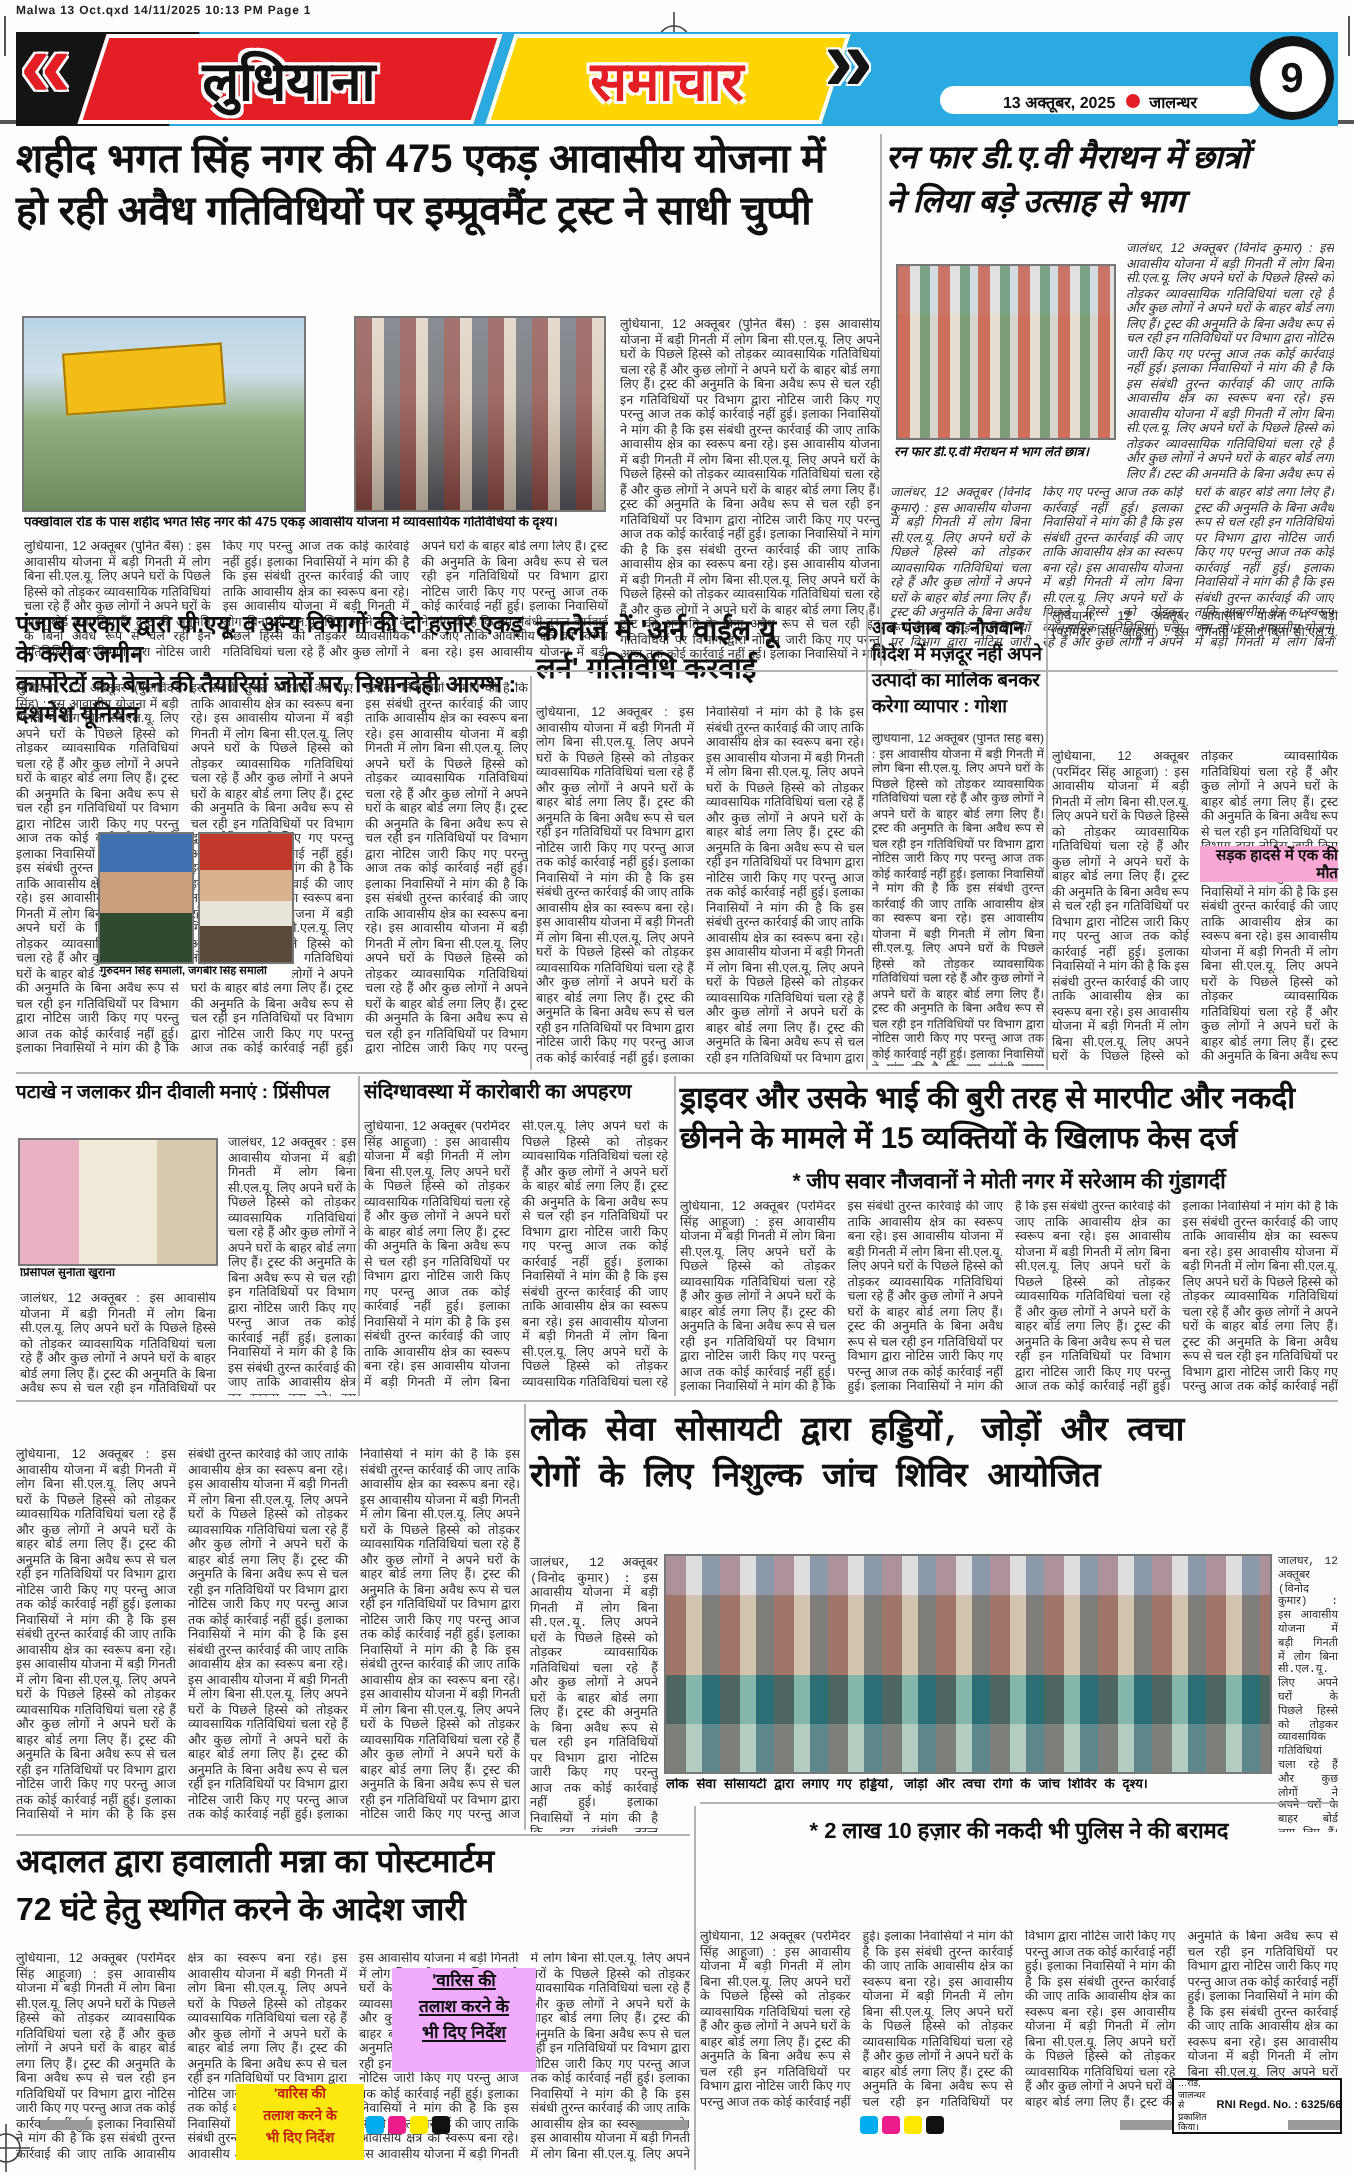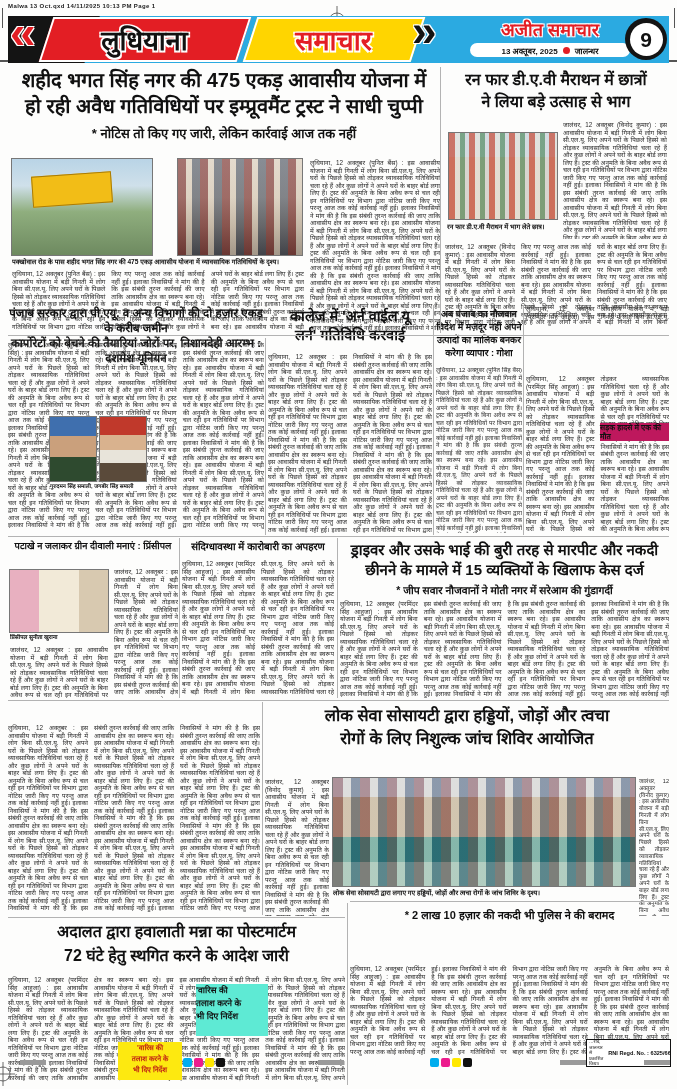--- a/index.html
+++ b/index.html
@@ -22,32 +22,32 @@
   .mh-paper{position:absolute;left:458px;top:1px;width:168px;text-align:center;font-size:18px;font-weight:900;color:#e31e24;white-space:nowrap;
             text-shadow:-1px -1px 0 #fff,1px -1px 0 #fff,-1px 1px 0 #fff,1px 1px 0 #fff;}
   .mh-daterow{position:absolute;left:462px;top:27px;width:160px;height:14px;background:#fff;border-radius:7px;
               display:flex;align-items:center;justify-content:center;gap:5px;font-size:8px;font-weight:bold;color:#111;}
   .mh-dot{width:7px;height:7px;border-radius:50%;background:#e31e24;display:inline-block;}
   .mh-page{position:absolute;right:2px;top:2px;width:42px;height:42px;border-radius:50%;background:#141414;
            display:flex;align-items:center;justify-content:center;}
   .mh-page b{width:33px;height:33px;border-radius:50%;background:#fff;color:#111;font-size:21px;line-height:33px;text-align:center;}
   
   .art{position:absolute;}
-  .hl{font-weight:900;color:#101010;text-align:center;white-space:pre-line;}
+  .hl{font-weight:900;color:#101010;white-space:pre-line;}
   .sub{font-weight:bold;color:#101010;text-align:center;white-space:pre-line;}
   .greek{font-size:6.3px;line-height:7.5px;text-align:justify;color:#2b2b2b;overflow:hidden;word-break:break-word;}
   .c2{column-count:2;column-gap:6px;}.c3{column-count:3;column-gap:6px;}.c4{column-count:4;column-gap:6px;}
   .cap{font-size:6.6px;font-weight:bold;color:#111;line-height:7.8px;overflow:hidden;}
   .ph{position:absolute;outline:1px solid #777;}
   .sign{position:absolute;left:14%;top:16%;width:56%;height:30%;background:#f2bd17;border:1px solid #a87b09;transform:rotate(-4deg);}
   .vline{position:absolute;width:1px;background:#b3b3b3;}
   .hline{position:absolute;height:1px;background:#b3b3b3;}
-  .quote{position:absolute;background:#5eead4;font-weight:900;color:#111;white-space:pre-line;}
+  .quote{position:absolute;background:#f0abfc;font-weight:900;color:#111;text-align:center;white-space:pre-line;text-decoration:underline;}
   .ynote{position:absolute;background:#fde910;color:#c02014;font-weight:900;text-align:center;white-space:pre-line;}
-  .innerhead{position:absolute;background:#be185d;font-weight:900;color:#111;text-align:left;font-size:7.6px;line-height:9px;}
+  .innerhead{position:absolute;background:#f9a8d4;font-weight:900;color:#111;text-align:right;font-size:7.6px;line-height:9px;}
   .pubbox{position:absolute;border:1px solid #111;display:flex;align-items:center;background:#fff;}
   .pubbox .pl{flex:1;font-size:4.6px;line-height:5.6px;color:#111;padding:1px 2px;}
   .pubbox .pr{font-size:5.6px;font-weight:bold;color:#111;padding:1px 3px;white-space:nowrap;}
   .cmyk{position:absolute;top:1058px;display:flex;gap:2px;}
   .cmyk i{width:9px;height:9px;border-radius:2px;display:block;}
   .gdash{position:absolute;top:1060px;width:26px;height:5px;background:#9a9a9a;}
   .tick{position:absolute;background:#555;}
 </style>
 </head>
 <body>
@@ -68,45 +68,43 @@
   <div class="masthead">
     <div class="mh-blk-l"></div>
     <div class="mh-chevl">«</div>
     <div class="mh-red">
         <span>लुधियाना</span>
       </div>
     <div class="mh-yel">
         <span>समाचार</span>
       </div>
     <div class="mh-chevr">»</div>
-    <div class="mh-paper">अजीत समाचार</div>
     <div class="mh-daterow">
       <span>13 अक्तूबर, 2025</span>
       <span class="mh-dot"></span>
       <span>जालन्धर</span>
     </div>
     <div class="mh-page">
         <b>9</b>
       </div>
   </div>
 
   <div class="art" id="a1" style="left:8px;top:67px;width:432px;height:266px;">
     <div class="hl" style="font-size:20px;line-height:26px;">शहीद भगत सिंह नगर की 475 एकड़ आवासीय योजना में
 हो रही अवैध गतिविधियों पर इम्प्रूवमैंट ट्रस्ट ने साधी चुप्पी</div>
-    <div class="sub" style="font-size:13px;margin-top:5px;">* नोटिस तो किए गए जारी, लेकिन कार्रवाई आज तक नहीं</div>
     <div class="ph" style="left:4px;top:92px;width:140px;height:96px;background:linear-gradient(180deg,#b9d4e6 0%,#cfe0ea 28%,#8fae7e 55%,#6e8a60 100%);">
         <i class="sign"></i>
       </div>
     <div class="ph" style="left:170px;top:92px;width:124px;height:96px;background:repeating-linear-gradient(90deg,rgba(122,40,44,.55) 0 8px,rgba(240,230,215,.5) 8px 14px,rgba(40,60,90,.45) 14px 22px),linear-gradient(180deg,#d8cfc4 0%,#cbbfae 40%,#9a8a76 70%,#55483a 100%);"></div>
     <div class="greek" style="position:absolute;left:302px;top:92px;width:130px;height:172px;">लुधियाना, 12 अक्तूबर (पुनित बैंस) : इस आवासीय योजना में बड़ी गिनती में लोग बिना सी.एल.यू. लिए अपने घरों के पिछले हिस्से को तोड़कर व्यावसायिक गतिविधियां चला रहे हैं और कुछ लोगों ने अपने घरों के बाहर बोर्ड लगा लिए हैं। ट्रस्ट की अनुमति के बिना अवैध रूप से चल रही इन गतिविधियों पर विभाग द्वारा नोटिस जारी किए गए परन्तु आज तक कोई कार्रवाई नहीं हुई। इलाका निवासियों ने मांग की है कि इस संबंधी तुरन्त कार्रवाई की जाए ताकि आवासीय क्षेत्र का स्वरूप बना रहे। इस आवासीय योजना में बड़ी गिनती में लोग बिना सी.एल.यू. लिए अपने घरों के पिछले हिस्से को तोड़कर व्यावसायिक गतिविधियां चला रहे हैं और कुछ लोगों ने अपने घरों के बाहर बोर्ड लगा लिए हैं। ट्रस्ट की अनुमति के बिना अवैध रूप से चल रही इन गतिविधियों पर विभाग द्वारा नोटिस जारी किए गए परन्तु आज तक कोई कार्रवाई नहीं हुई। इलाका निवासियों ने मांग की है कि इस संबंधी तुरन्त कार्रवाई की जाए ताकि आवासीय क्षेत्र का स्वरूप बना रहे। इस आवासीय योजना में बड़ी गिनती में लोग बिना सी.एल.यू. लिए अपने घरों के पिछले हिस्से को तोड़कर व्यावसायिक गतिविधियां चला रहे हैं और कुछ लोगों ने अपने घरों के बाहर बोर्ड लगा लिए हैं। ट्रस्ट की अनुमति के बिना अवैध रूप से चल रही इन गतिविधियों पर विभाग द्वारा नोटिस जारी किए गए परन्तु आज तक कोई कार्रवाई नहीं हुई। इलाका निवासियों ने मांग की है कि इस संबंधी तुरन्त कार्रवाई की जाए ताकि आवासीय क्षेत्र का स्वरूप बना रहे। </div>
     <div class="cap" style="position:absolute;left:4px;top:191px;width:292px;">पक्खोवाल रोड के पास शहीद भगत सिंह नगर की 475 एकड़ आवासीय योजना में व्यावसायिक गतिविधियों के दृश्य।</div>
     <div class="greek c3" style="position:absolute;left:4px;top:203px;width:292px;height:61px;">लुधियाना, 12 अक्तूबर (पुनित बैंस) : इस आवासीय योजना में बड़ी गिनती में लोग बिना सी.एल.यू. लिए अपने घरों के पिछले हिस्से को तोड़कर व्यावसायिक गतिविधियां चला रहे हैं और कुछ लोगों ने अपने घरों के बाहर बोर्ड लगा लिए हैं। ट्रस्ट की अनुमति के बिना अवैध रूप से चल रही इन गतिविधियों पर विभाग द्वारा नोटिस जारी किए गए परन्तु आज तक कोई कार्रवाई नहीं हुई। इलाका निवासियों ने मांग की है कि इस संबंधी तुरन्त कार्रवाई की जाए ताकि आवासीय क्षेत्र का स्वरूप बना रहे। इस आवासीय योजना में बड़ी गिनती में लोग बिना सी.एल.यू. लिए अपने घरों के पिछले हिस्से को तोड़कर व्यावसायिक गतिविधियां चला रहे हैं और कुछ लोगों ने अपने घरों के बाहर बोर्ड लगा लिए हैं। ट्रस्ट की अनुमति के बिना अवैध रूप से चल रही इन गतिविधियों पर विभाग द्वारा नोटिस जारी किए गए परन्तु आज तक कोई कार्रवाई नहीं हुई। इलाका निवासियों ने मांग की है कि इस संबंधी तुरन्त कार्रवाई की जाए ताकि आवासीय क्षेत्र का स्वरूप बना रहे। इस आवासीय योजना में बड़ी गिनती में लोग बिना सी.एल.यू. लिए अपने घरों के पिछले हिस्से को तोड़कर व्यावसायिक गतिविधियां चला रहे हैं और कुछ लोगों ने अपने घरों के बाहर बोर्ड लगा लिए हैं। ट्रस्ट की अनुमति के बिना अवैध रूप से चल रही इन गतिविधियों पर विभाग द्वारा नोटिस जारी किए गए परन्तु आज तक कोई कार्रवाई नहीं हुई। इलाका निवासियों ने मांग की है कि इस संबंधी तुरन्त कार्रवाई की जाए ताकि आवासीय क्षेत्र का स्वरूप बना रहे। </div>
   </div>
 
-  <div class="art" id="a2" style="left:443px;top:67px;width:226px;height:266px;">
+  <div class="art" id="a2" style="left:443px;top:67px;width:226px;height:266px;font-style:italic;">
     <div class="hl" style="font-size:16px;line-height:22px;margin-top:2px;">रन फार डी.ए.वी मैराथन में  छात्रों
 ने लिया बड़े उत्साह से भाग</div>
     <div class="greek" style="position:absolute;left:120px;top:54px;width:104px;height:118px;">जालंधर, 12 अक्तूबर (विनोद कुमार) : इस आवासीय योजना में बड़ी गिनती में लोग बिना सी.एल.यू. लिए अपने घरों के पिछले हिस्से को तोड़कर व्यावसायिक गतिविधियां चला रहे हैं और कुछ लोगों ने अपने घरों के बाहर बोर्ड लगा लिए हैं। ट्रस्ट की अनुमति के बिना अवैध रूप से चल रही इन गतिविधियों पर विभाग द्वारा नोटिस जारी किए गए परन्तु आज तक कोई कार्रवाई नहीं हुई। इलाका निवासियों ने मांग की है कि इस संबंधी तुरन्त कार्रवाई की जाए ताकि आवासीय क्षेत्र का स्वरूप बना रहे। इस आवासीय योजना में बड़ी गिनती में लोग बिना सी.एल.यू. लिए अपने घरों के पिछले हिस्से को तोड़कर व्यावसायिक गतिविधियां चला रहे हैं और कुछ लोगों ने अपने घरों के बाहर बोर्ड लगा लिए हैं। ट्रस्ट की अनुमति के बिना अवैध रूप से चल रही इन गतिविधियों पर विभाग द्वारा नोटिस जारी किए गए परन्तु आज तक कोई कार्रवाई नहीं हुई। इलाका निवासियों ने मांग की है कि इस संबंधी तुरन्त कार्रवाई की जाए ताकि आवासीय क्षेत्र का स्वरूप बना रहे। </div>
     <div class="ph" style="left:6px;top:66px;width:108px;height:86px;background:repeating-linear-gradient(90deg,rgba(200,69,46,.7) 0 6px,rgba(232,226,216,.7) 6px 11px,rgba(63,122,67,.6) 11px 16px,rgba(215,215,215,.6) 16px 20px),linear-gradient(180deg,#cfe2ee 0 28%,#d9d2c5 28% 100%);"></div>
     <div class="cap" style="position:absolute;left:4px;top:156px;width:112px;">रन फार डी.ए.वी मैराथन में भाग लेते छात्र।</div>
     <div class="greek c3" style="position:absolute;left:2px;top:176px;width:222px;height:86px;">जालंधर, 12 अक्तूबर (विनोद कुमार) : इस आवासीय योजना में बड़ी गिनती में लोग बिना सी.एल.यू. लिए अपने घरों के पिछले हिस्से को तोड़कर व्यावसायिक गतिविधियां चला रहे हैं और कुछ लोगों ने अपने घरों के बाहर बोर्ड लगा लिए हैं। ट्रस्ट की अनुमति के बिना अवैध रूप से चल रही इन गतिविधियों पर विभाग द्वारा नोटिस जारी किए गए परन्तु आज तक कोई कार्रवाई नहीं हुई। इलाका निवासियों ने मांग की है कि इस संबंधी तुरन्त कार्रवाई की जाए ताकि आवासीय क्षेत्र का स्वरूप बना रहे। इस आवासीय योजना में बड़ी गिनती में लोग बिना सी.एल.यू. लिए अपने घरों के पिछले हिस्से को तोड़कर व्यावसायिक गतिविधियां चला रहे हैं और कुछ लोगों ने अपने घरों के बाहर बोर्ड लगा लिए हैं। ट्रस्ट की अनुमति के बिना अवैध रूप से चल रही इन गतिविधियों पर विभाग द्वारा नोटिस जारी किए गए परन्तु आज तक कोई कार्रवाई नहीं हुई। इलाका निवासियों ने मांग की है कि इस संबंधी तुरन्त कार्रवाई की जाए ताकि आवासीय क्षेत्र का स्वरूप बना रहे। इस आवासीय योजना में बड़ी गिनती में लोग बिना सी.एल.यू. लिए अपने घरों के पिछले हिस्से को तोड़कर व्यावसायिक गतिविधियां चला रहे हैं और कुछ लोगों ने अपने घरों के बाहर बोर्ड लगा लिए हैं। ट्रस्ट की अनुमति के बिना अवैध रूप से चल रही इन गतिविधियों पर विभाग द्वारा नोटिस जारी किए गए परन्तु आज तक कोई कार्रवाई नहीं हुई। इलाका निवासियों ने मांग की है कि इस संबंधी तुरन्त कार्रवाई की जाए ताकि आवासीय क्षेत्र का स्वरूप बना रहे। </div>
   </div>
 
   <div class="art" style="left:8px;top:305px;width:256px;height:230px;">
     <div class="hl" style="font-size:11.6px;line-height:15px;">पंजाब सरकार द्वारा पी.एयू. व अन्य विभागों की दो हज़ार एकड़ के करीब जमीन
@@ -154,21 +152,21 @@
     <div class="hl" style="font-size:15px;line-height:20px;margin-top:2px;">ड्राइवर और उसके भाई की बुरी तरह से मारपीट और नकदी
 छीनने के मामले में 15 व्यक्तियों के खिलाफ केस दर्ज</div>
     <div class="sub" style="font-size:10.5px;margin-top:3px;">* जीप सवार नौजवानों ने मोती नगर में सरेआम की गुंडागर्दी</div>
     <div class="greek c4" style="position:absolute;left:0;top:62px;width:329px;height:98px;">लुधियाना, 12 अक्तूबर (परमिंदर सिंह आहूजा) : इस आवासीय योजना में बड़ी गिनती में लोग बिना सी.एल.यू. लिए अपने घरों के पिछले हिस्से को तोड़कर व्यावसायिक गतिविधियां चला रहे हैं और कुछ लोगों ने अपने घरों के बाहर बोर्ड लगा लिए हैं। ट्रस्ट की अनुमति के बिना अवैध रूप से चल रही इन गतिविधियों पर विभाग द्वारा नोटिस जारी किए गए परन्तु आज तक कोई कार्रवाई नहीं हुई। इलाका निवासियों ने मांग की है कि इस संबंधी तुरन्त कार्रवाई की जाए ताकि आवासीय क्षेत्र का स्वरूप बना रहे। इस आवासीय योजना में बड़ी गिनती में लोग बिना सी.एल.यू. लिए अपने घरों के पिछले हिस्से को तोड़कर व्यावसायिक गतिविधियां चला रहे हैं और कुछ लोगों ने अपने घरों के बाहर बोर्ड लगा लिए हैं। ट्रस्ट की अनुमति के बिना अवैध रूप से चल रही इन गतिविधियों पर विभाग द्वारा नोटिस जारी किए गए परन्तु आज तक कोई कार्रवाई नहीं हुई। इलाका निवासियों ने मांग की है कि इस संबंधी तुरन्त कार्रवाई की जाए ताकि आवासीय क्षेत्र का स्वरूप बना रहे। इस आवासीय योजना में बड़ी गिनती में लोग बिना सी.एल.यू. लिए अपने घरों के पिछले हिस्से को तोड़कर व्यावसायिक गतिविधियां चला रहे हैं और कुछ लोगों ने अपने घरों के बाहर बोर्ड लगा लिए हैं। ट्रस्ट की अनुमति के बिना अवैध रूप से चल रही इन गतिविधियों पर विभाग द्वारा नोटिस जारी किए गए परन्तु आज तक कोई कार्रवाई नहीं हुई। इलाका निवासियों ने मांग की है कि इस संबंधी तुरन्त कार्रवाई की जाए ताकि आवासीय क्षेत्र का स्वरूप बना रहे। इस आवासीय योजना में बड़ी गिनती में लोग बिना सी.एल.यू. लिए अपने घरों के पिछले हिस्से को तोड़कर व्यावसायिक गतिविधियां चला रहे हैं और कुछ लोगों ने अपने घरों के बाहर बोर्ड लगा लिए हैं। ट्रस्ट की अनुमति के बिना अवैध रूप से चल रही इन गतिविधियों पर विभाग द्वारा नोटिस जारी किए गए परन्तु आज तक कोई कार्रवाई नहीं हुई। इलाका निवासियों ने मांग की है कि इस संबंधी तुरन्त कार्रवाई की जाए ताकि आवासीय क्षेत्र का स्वरूप बना रहे। </div>
   </div>
 
   <div class="art" style="left:8px;top:702px;width:252px;height:213px;">
     <div class="greek c3" style="position:absolute;left:0;top:22px;width:252px;height:190px;">लुधियाना, 12 अक्तूबर : इस आवासीय योजना में बड़ी गिनती में लोग बिना सी.एल.यू. लिए अपने घरों के पिछले हिस्से को तोड़कर व्यावसायिक गतिविधियां चला रहे हैं और कुछ लोगों ने अपने घरों के बाहर बोर्ड लगा लिए हैं। ट्रस्ट की अनुमति के बिना अवैध रूप से चल रही इन गतिविधियों पर विभाग द्वारा नोटिस जारी किए गए परन्तु आज तक कोई कार्रवाई नहीं हुई। इलाका निवासियों ने मांग की है कि इस संबंधी तुरन्त कार्रवाई की जाए ताकि आवासीय क्षेत्र का स्वरूप बना रहे। इस आवासीय योजना में बड़ी गिनती में लोग बिना सी.एल.यू. लिए अपने घरों के पिछले हिस्से को तोड़कर व्यावसायिक गतिविधियां चला रहे हैं और कुछ लोगों ने अपने घरों के बाहर बोर्ड लगा लिए हैं। ट्रस्ट की अनुमति के बिना अवैध रूप से चल रही इन गतिविधियों पर विभाग द्वारा नोटिस जारी किए गए परन्तु आज तक कोई कार्रवाई नहीं हुई। इलाका निवासियों ने मांग की है कि इस संबंधी तुरन्त कार्रवाई की जाए ताकि आवासीय क्षेत्र का स्वरूप बना रहे। इस आवासीय योजना में बड़ी गिनती में लोग बिना सी.एल.यू. लिए अपने घरों के पिछले हिस्से को तोड़कर व्यावसायिक गतिविधियां चला रहे हैं और कुछ लोगों ने अपने घरों के बाहर बोर्ड लगा लिए हैं। ट्रस्ट की अनुमति के बिना अवैध रूप से चल रही इन गतिविधियों पर विभाग द्वारा नोटिस जारी किए गए परन्तु आज तक कोई कार्रवाई नहीं हुई। इलाका निवासियों ने मांग की है कि इस संबंधी तुरन्त कार्रवाई की जाए ताकि आवासीय क्षेत्र का स्वरूप बना रहे। इस आवासीय योजना में बड़ी गिनती में लोग बिना सी.एल.यू. लिए अपने घरों के पिछले हिस्से को तोड़कर व्यावसायिक गतिविधियां चला रहे हैं और कुछ लोगों ने अपने घरों के बाहर बोर्ड लगा लिए हैं। ट्रस्ट की अनुमति के बिना अवैध रूप से चल रही इन गतिविधियों पर विभाग द्वारा नोटिस जारी किए गए परन्तु आज तक कोई कार्रवाई नहीं हुई। इलाका निवासियों ने मांग की है कि इस संबंधी तुरन्त कार्रवाई की जाए ताकि आवासीय क्षेत्र का स्वरूप बना रहे। इस आवासीय योजना में बड़ी गिनती में लोग बिना सी.एल.यू. लिए अपने घरों के पिछले हिस्से को तोड़कर व्यावसायिक गतिविधियां चला रहे हैं और कुछ लोगों ने अपने घरों के बाहर बोर्ड लगा लिए हैं। ट्रस्ट की अनुमति के बिना अवैध रूप से चल रही इन गतिविधियों पर विभाग द्वारा नोटिस जारी किए गए परन्तु आज तक कोई कार्रवाई नहीं हुई। इलाका निवासियों ने मांग की है कि इस संबंधी तुरन्त कार्रवाई की जाए ताकि आवासीय क्षेत्र का स्वरूप बना रहे। इस आवासीय योजना में बड़ी गिनती में लोग बिना सी.एल.यू. लिए अपने घरों के पिछले हिस्से को तोड़कर व्यावसायिक गतिविधियां चला रहे हैं और कुछ लोगों ने अपने घरों के बाहर बोर्ड लगा लिए हैं। ट्रस्ट की अनुमति के बिना अवैध रूप से चल रही इन गतिविधियों पर विभाग द्वारा नोटिस जारी किए गए परन्तु आज तक कोई कार्रवाई नहीं हुई। इलाका निवासियों ने मांग की है कि इस संबंधी तुरन्त कार्रवाई की जाए ताकि आवासीय क्षेत्र का स्वरूप बना रहे। </div>
   </div>
 
-  <div class="art" style="left:265px;top:702px;width:404px;height:215px;">
+  <div class="art" style="left:265px;top:702px;width:404px;height:215px;font-family:Liberation Mono, monospace;">
     <div class="hl" style="font-size:16.5px;line-height:23px;margin-top:2px;">लोक सेवा सोसायटी द्वारा हड्डियों, जोड़ों और त्वचा
 रोगों के लिए निशुल्क जांच शिविर आयोजित</div>
     <div class="greek" style="position:absolute;left:0;top:76px;width:64px;height:138px;">जालंधर, 12 अक्तूबर (विनोद कुमार) : इस आवासीय योजना में बड़ी गिनती में लोग बिना सी.एल.यू. लिए अपने घरों के पिछले हिस्से को तोड़कर व्यावसायिक गतिविधियां चला रहे हैं और कुछ लोगों ने अपने घरों के बाहर बोर्ड लगा लिए हैं। ट्रस्ट की अनुमति के बिना अवैध रूप से चल रही इन गतिविधियों पर विभाग द्वारा नोटिस जारी किए गए परन्तु आज तक कोई कार्रवाई नहीं हुई। इलाका निवासियों ने मांग की है कि इस संबंधी तुरन्त कार्रवाई की जाए ताकि आवासीय क्षेत्र का स्वरूप बना रहे। इस आवासीय योजना में बड़ी गिनती में लोग बिना सी.एल.यू. लिए अपने घरों के पिछले हिस्से को तोड़कर व्यावसायिक गतिविधियां चला रहे हैं और कुछ लोगों ने अपने घरों के बाहर बोर्ड लगा लिए हैं। ट्रस्ट की अनुमति के बिना अवैध रूप से चल रही इन गतिविधियों पर विभाग द्वारा नोटिस जारी किए गए परन्तु आज तक कोई कार्रवाई नहीं हुई। इलाका निवासियों ने मांग की है कि इस संबंधी तुरन्त कार्रवाई की जाए ताकि आवासीय क्षेत्र का स्वरूप बना रहे। </div>
     <div class="ph" style="left:68px;top:76px;width:302px;height:108px;background:repeating-linear-gradient(90deg,rgba(122,40,44,.4) 0 10px,rgba(240,230,215,.45) 10px 18px,rgba(40,60,90,.4) 18px 27px),linear-gradient(180deg,#cfd8e2 0 18%,#b9a98f 18% 55%,#2e8f86 55% 78%,#7fb9ae 78% 100%);"></div>
     <div class="cap" style="position:absolute;left:68px;top:187px;width:302px;">लोक सेवा सोसायटी द्वारा लगाए गए हड्डियों, जोड़ों और त्वचा रोगों के जांच शिविर के दृश्य।</div>
     <div class="greek" style="position:absolute;left:374px;top:76px;width:30px;height:138px;font-size:5.6px;line-height:6.8px;">जालंधर, 12 अक्तूबर (विनोद कुमार) : इस आवासीय योजना में बड़ी गिनती में लोग बिना सी.एल.यू. लिए अपने घरों के पिछले हिस्से को तोड़कर व्यावसायिक गतिविधियां चला रहे हैं और कुछ लोगों ने अपने घरों के बाहर बोर्ड लगा लिए हैं। ट्रस्ट की अनुमति के बिना अवैध रूप से चल रही इन गतिविधियों पर विभाग द्वारा नोटिस जारी किए गए परन्तु आज तक कोई कार्रवाई नहीं हुई। इलाका निवासियों ने मांग की है कि इस संबंधी तुरन्त कार्रवाई की जाए ताकि आवासीय क्षेत्र का स्वरूप बना रहे। इस आवासीय योजना में बड़ी गिनती में लोग बिना सी.एल.यू. लिए अपने घरों के पिछले हिस्से को तोड़कर व्यावसायिक गतिविधियां चला रहे हैं और कुछ लोगों ने अपने घरों के बाहर बोर्ड लगा लिए हैं। ट्रस्ट की अनुमति के बिना अवैध रूप से चल रही इन गतिविधियों पर विभाग द्वारा नोटिस जारी किए गए परन्तु आज तक कोई कार्रवाई नहीं हुई। इलाका निवासियों ने मांग की है कि इस संबंधी तुरन्त कार्रवाई की जाए ताकि आवासीय क्षेत्र का स्वरूप बना रहे। </div>
   </div>
 
   <div class="art" style="left:8px;top:920px;width:337px;height:165px;">
     <div class="hl" style="font-size:16px;line-height:24px;">अदालत द्वारा हवालाती मन्ना का पोस्टमार्टम

